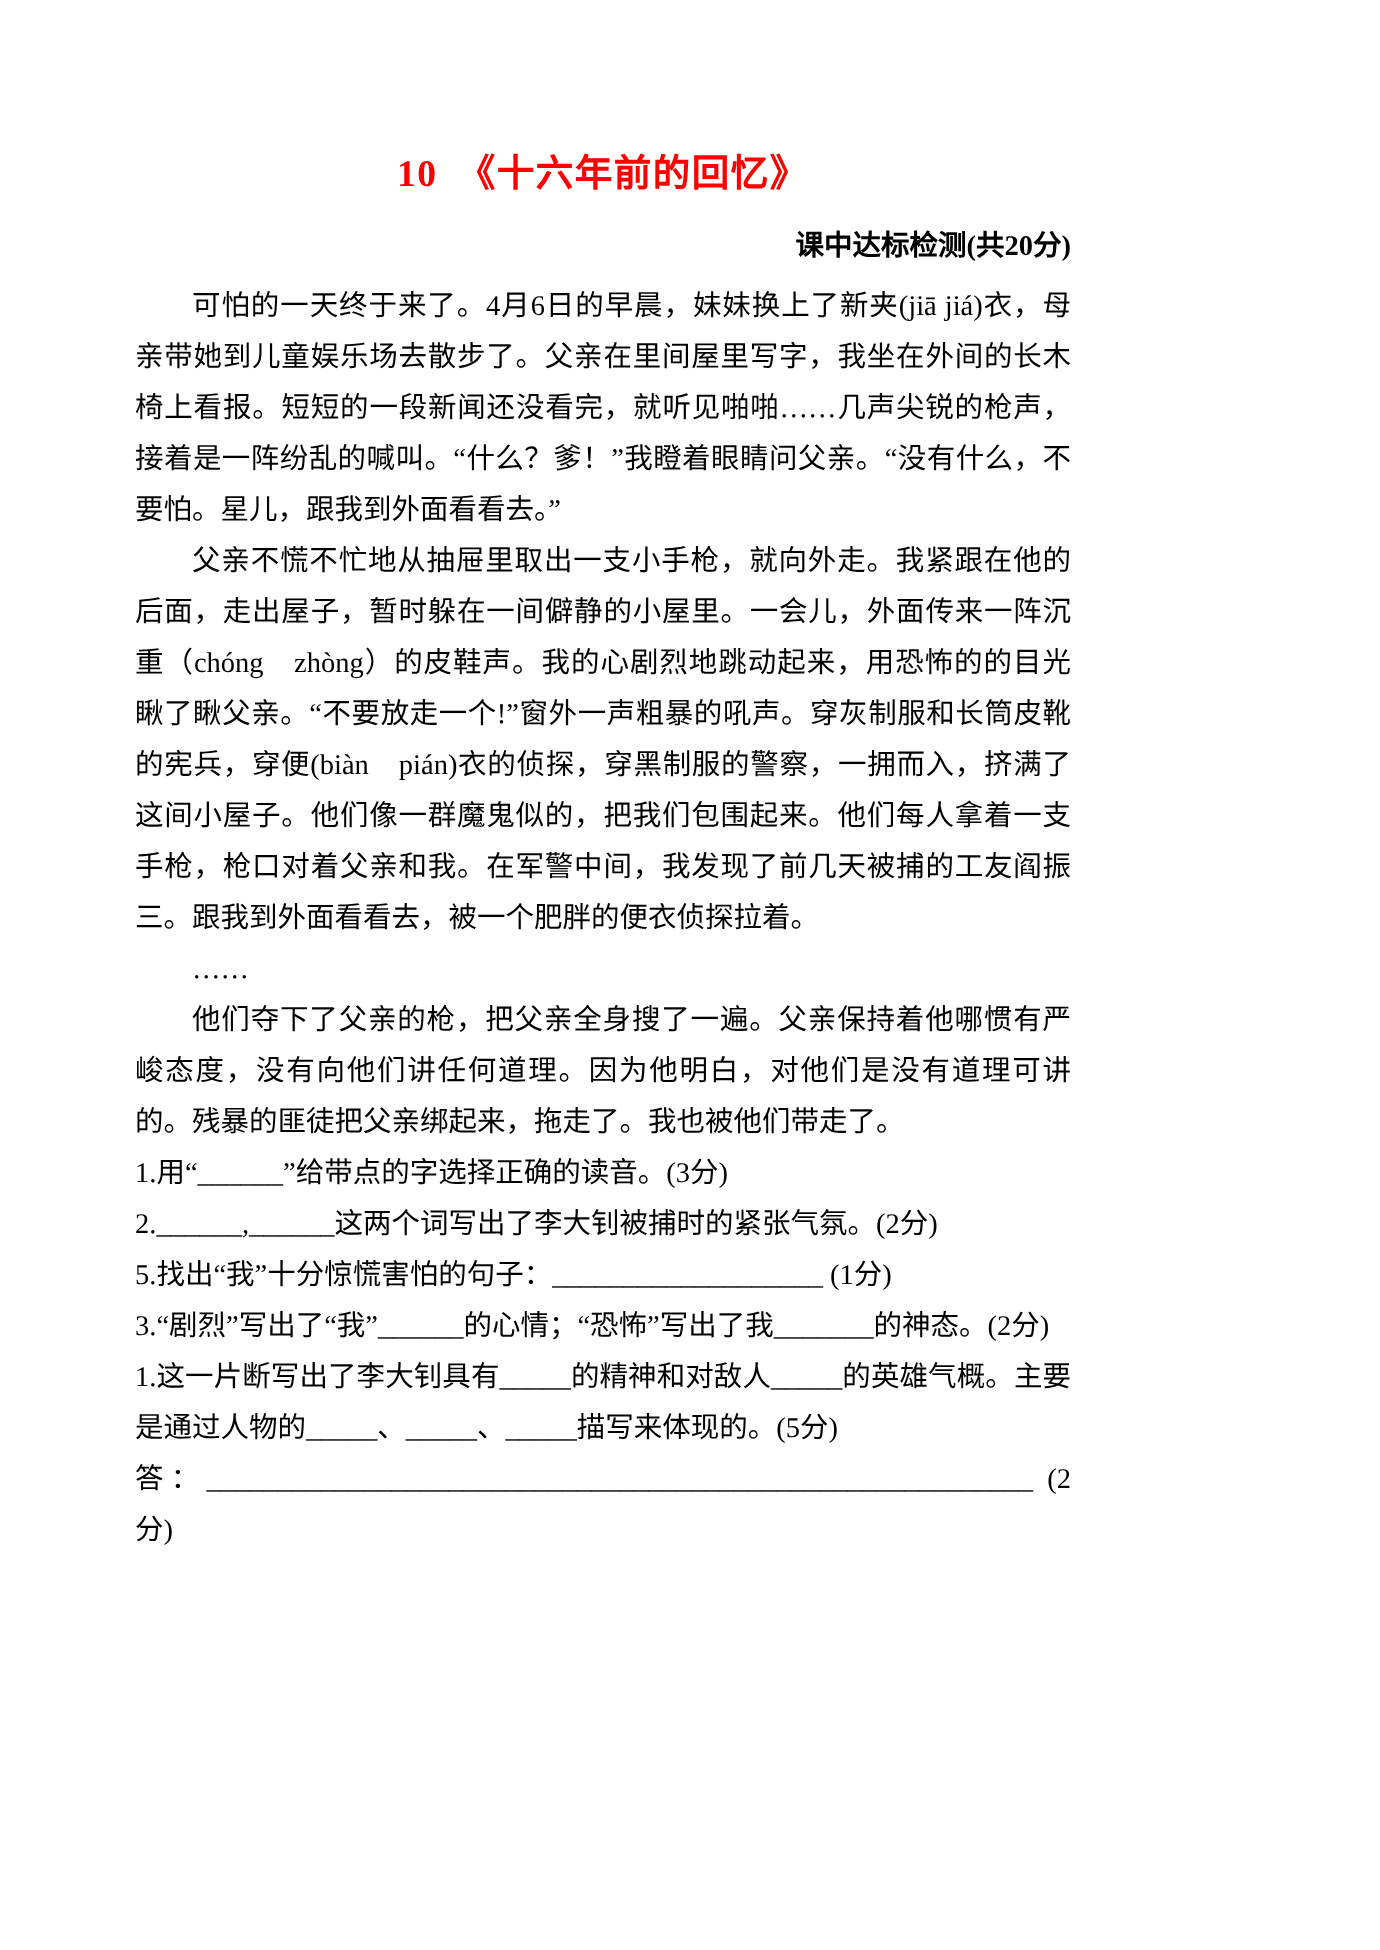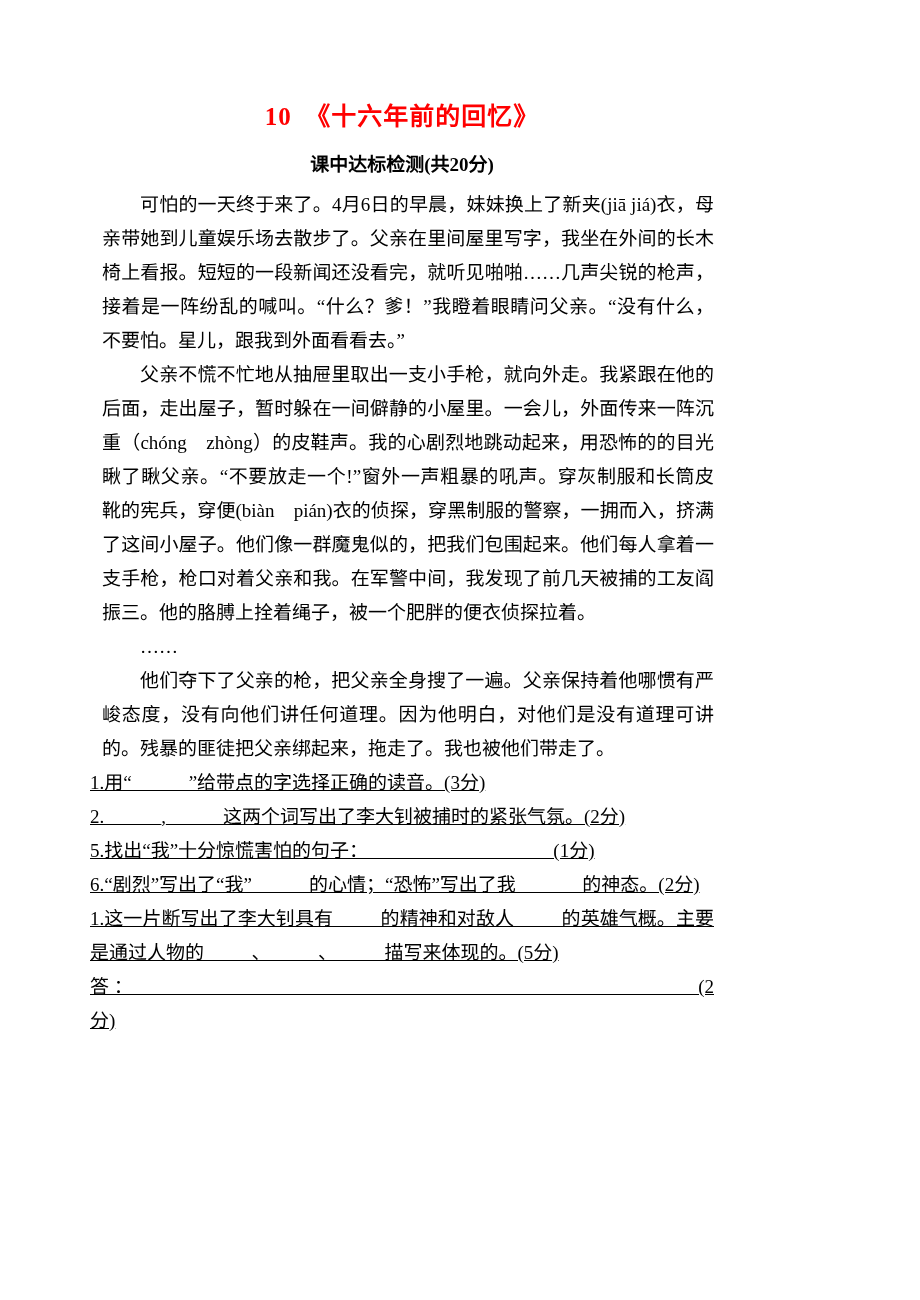--- a/index.html
+++ b/index.html
@@ -20,56 +20,54 @@
     background: #ffffff;
   }
   .title {
     text-align: center;
     font-size: 25px;
     font-weight: bold;
     line-height: 34px;
     letter-spacing: 1px;
   }
   .subtitle {
-    text-align: center;
+    text-align: right;
     font-size: 19px;
     font-weight: bold;
     line-height: 30px;
     margin-top: 16px;
   }
   .content {
     margin-top: 8px;
     font-size: 19px;
     line-height: 34px;
     text-align: justify;
   }
   .content p.para {
     text-indent: 2em;
-    margin-left: 12px;
   }
   .content p.question {
     text-indent: 0;
-    text-decoration: underline;
   }
 </style>
 </head>
 <body>
 
 <div class="page">
   <h1 class="title" style="color: rgb(255, 0, 0);">10　《十六年前的回忆》</h1>
   <h2 class="subtitle">课中达标检测(共20分)</h2>
   <div class="content">
     <div>
         <p class="para">可怕的一天终于来了。4月6日的早晨，妹妹换上了新夹(jiā jiá)衣，母亲带她到儿童娱乐场去散步了。父亲在里间屋里写字，我坐在外间的长木椅上看报。短短的一段新闻还没看完，就听见啪啪……几声尖锐的枪声，接着是一阵纷乱的喊叫。“什么？爹！”我瞪着眼睛问父亲。“没有什么，不要怕。星儿，跟我到外面看看去。”</p>
-        <p class="para">父亲不慌不忙地从抽屉里取出一支小手枪，就向外走。我紧跟在他的后面，走出屋子，暂时躲在一间僻静的小屋里。一会儿，外面传来一阵沉重（chóng　zhòng）的皮鞋声。我的心剧烈地跳动起来，用恐怖的的目光瞅了瞅父亲。“不要放走一个!”窗外一声粗暴的吼声。穿灰制服和长筒皮靴的宪兵，穿便(biàn　pián)衣的侦探，穿黑制服的警察，一拥而入，挤满了这间小屋子。他们像一群魔鬼似的，把我们包围起来。他们每人拿着一支手枪，枪口对着父亲和我。在军警中间，我发现了前几天被捕的工友阎振三。他的胳膊上拴着绳子，被一个肥胖的便衣侦探拉着。</p>
+        <p class="para">父亲不慌不忙地从抽屉里取出一支小手枪，就向外走。我紧跟在他的后面，走出屋子，暂时躲在一间僻静的小屋里。一会儿，外面传来一阵沉重（chóng　zhòng）的皮鞋声。我的心剧烈地跳动起来，用恐怖的的目光瞅了瞅父亲。“不要放走一个!”窗外一声粗暴的吼声。穿灰制服和长筒皮靴的宪兵，穿便(biàn　pián)衣的侦探，穿黑制服的警察，一拥而入，挤满了这间小屋子。他们像一群魔鬼似的，把我们包围起来。他们每人拿着一支手枪，枪口对着父亲和我。在军警中间，我发现了前几天被捕的工友阎振三。跟我到外面看看去，被一个肥胖的便衣侦探拉着。</p>
         <p class="para">……</p>
         <p class="para">他们夺下了父亲的枪，把父亲全身搜了一遍。父亲保持着他哪惯有严峻态度，没有向他们讲任何道理。因为他明白，对他们是没有道理可讲的。残暴的匪徒把父亲绑起来，拖走了。我也被他们带走了。</p>
       </div>
     <div>
         <p class="question">1.用“______”给带点的字选择正确的读音。(3分)</p>
         <p class="question">2.______,______这两个词写出了李大钊被捕时的紧张气氛。(2分)</p>
         <p class="question">5.找出“我”十分惊慌害怕的句子：___________________ (1分)</p>
-        <p class="question">6.“剧烈”写出了“我”______的心情；“恐怖”写出了我_______的神态。(2分)</p>
+        <p class="question">3.“剧烈”写出了“我”______的心情；“恐怖”写出了我_______的神态。(2分)</p>
         <p class="question">1.这一片断写出了李大钊具有_____的精神和对敌人_____的英雄气概。主要是通过人物的_____、_____、_____描写来体现的。(5分)</p>
         <p class="question">答：__________________________________________________________ (2分)</p>
       </div>
   </div>
 </div>
 
 </body></html>

